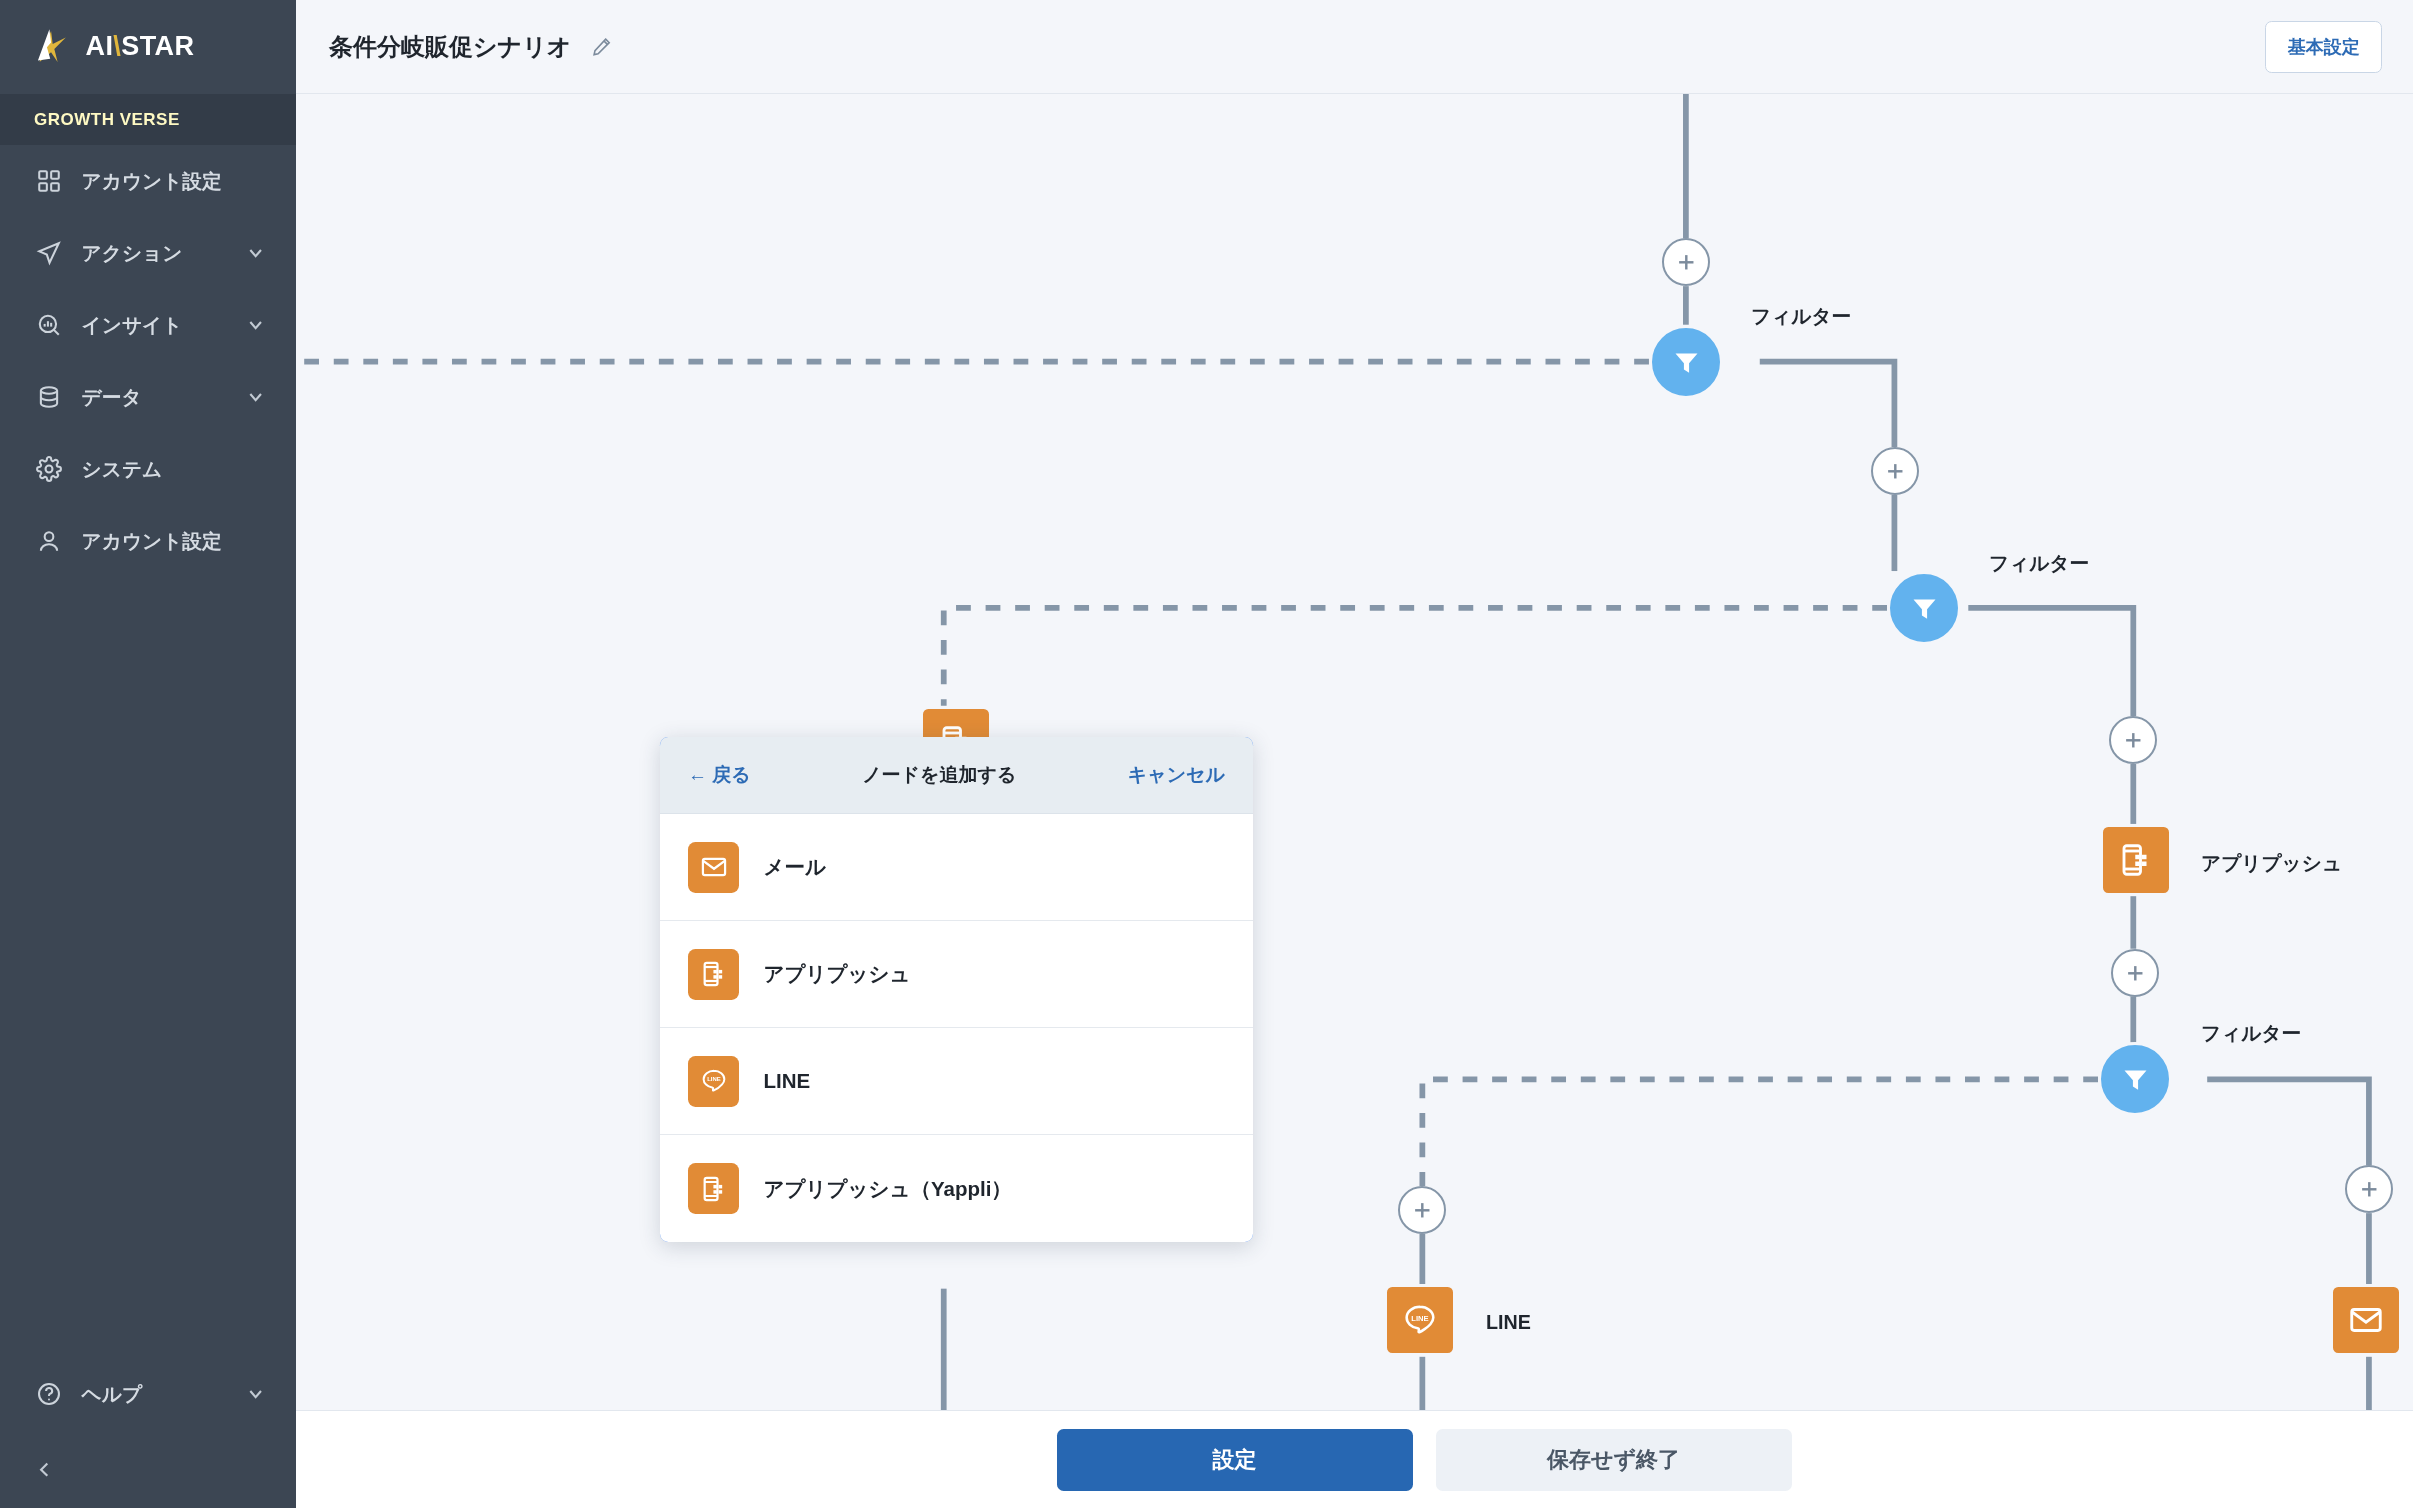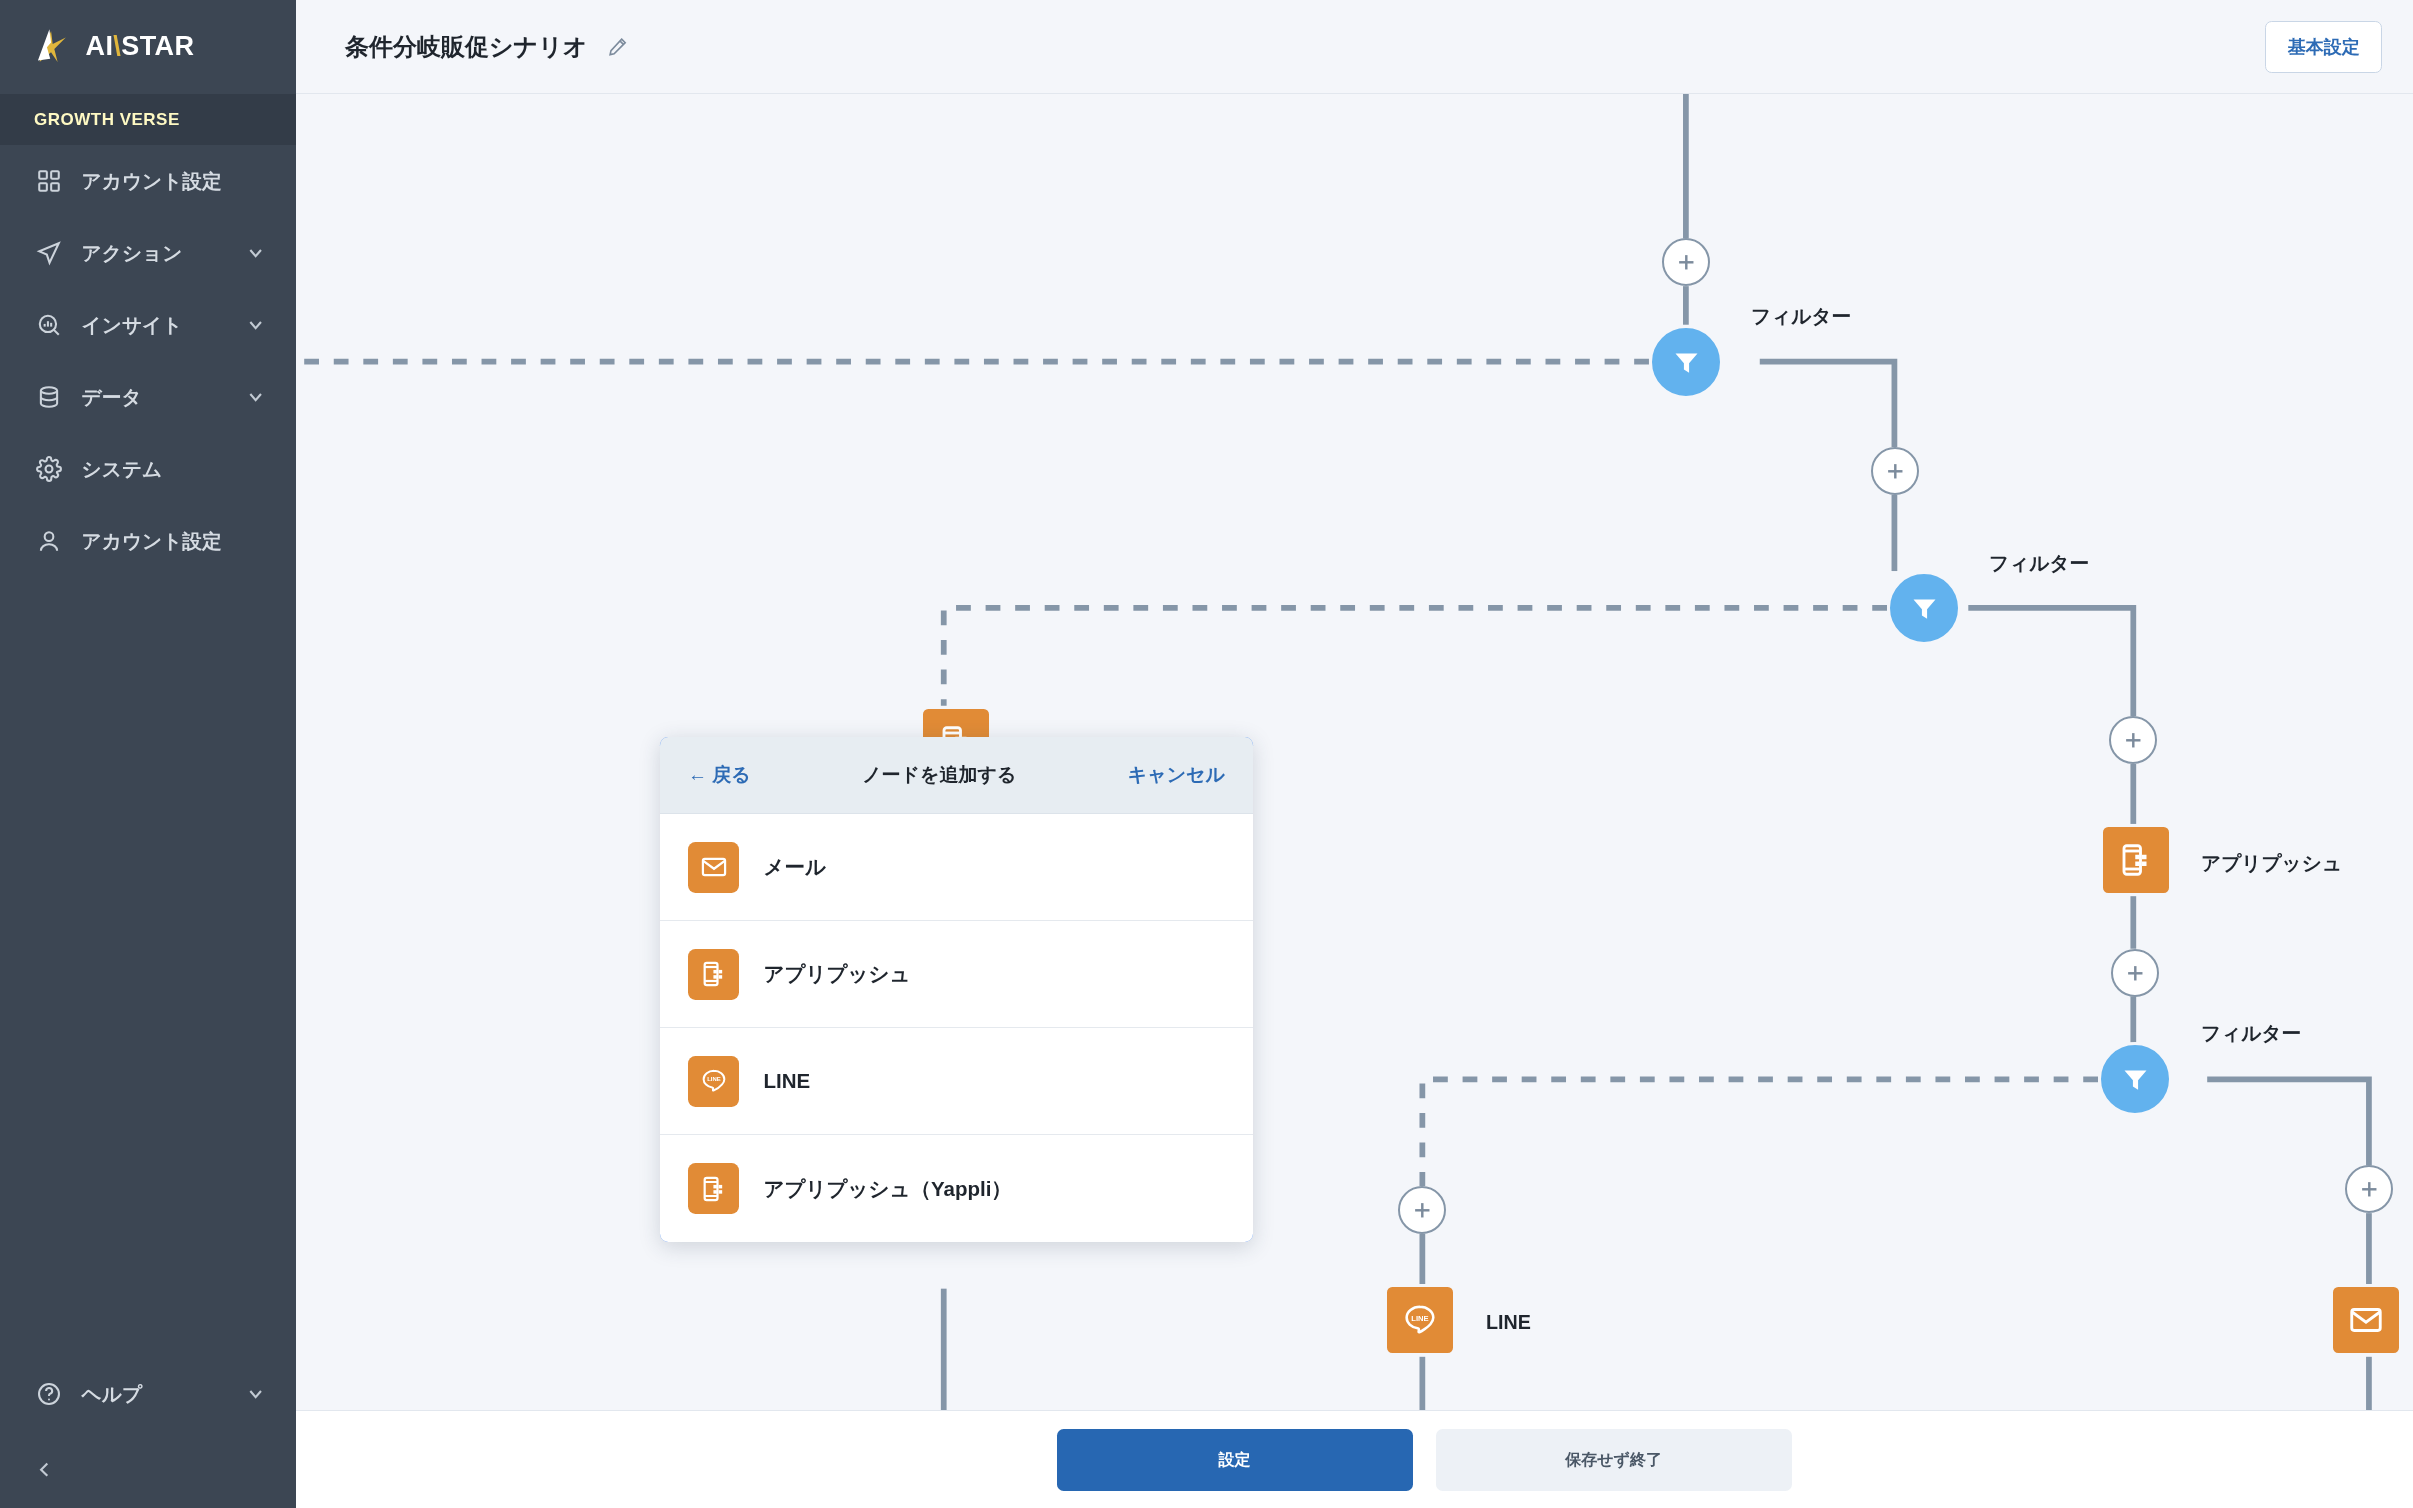--- a/index.html
+++ b/index.html
@@ -61,21 +61,21 @@
   .sb-collapse svg { width: 21.3px; height: 21.3px; stroke: #C2CAD3; fill: none; stroke-width: 2.4; }
 
   
   #main { flex: 1; position: relative; height: 1509px; background: #F4F6FA; }
 
   #topbar {
     height: 94px; width: 100%;
     background: #F4F6FA;
     border-bottom: 0.8px solid #E2E7EE;
     display: flex; align-items: center;
-    padding: 0 31px 0 49px;
+    padding: 0 31px 0 33px;
     position: relative; z-index: 40;
   }
   #page-title { font-size: 24px; font-weight: bold; color: #1F252D; }
   #title-edit { margin-left: 19.7px; cursor: pointer; display: flex; align-items: center; }
   #title-edit svg { width: 21.3px; height: 21.3px; stroke: #7C8B9C; fill: none; stroke-width: 1.8; }
   .spacer { flex: 1; }
   #basic-settings-btn {
     border: 0.8px solid #C9D6E6; background: #FFFFFF;
     color: #2D6BB5; font-size: 18px; font-weight: bold;
     padding: 13px 21.3px; border-radius: 6.6px; cursor: pointer;
@@ -172,21 +172,21 @@
     position: absolute; left: 0; bottom: 0;
     width: 2256px; height: 99px;
     background: #FFFFFF;
     border-top: 0.8px solid #E2E7EE;
     display: flex; align-items: center; justify-content: center;
     gap: 23px; z-index: 50;
   }
   .btn {
     width: 356px; height: 62px;
     border-radius: 6.6px; border: none;
-    font-size: 16px; font-weight: bold;
+    font-size: 22px; font-weight: bold;
     cursor: pointer; font-family: inherit;
   }
   .btn-primary { background: #2767B2; color: #FFFFFF; }
   .btn-secondary { background: #EDF1F6; color: #4A5766; }
 </style>
 </head>
 <body>
 
 <div id="app">
 

